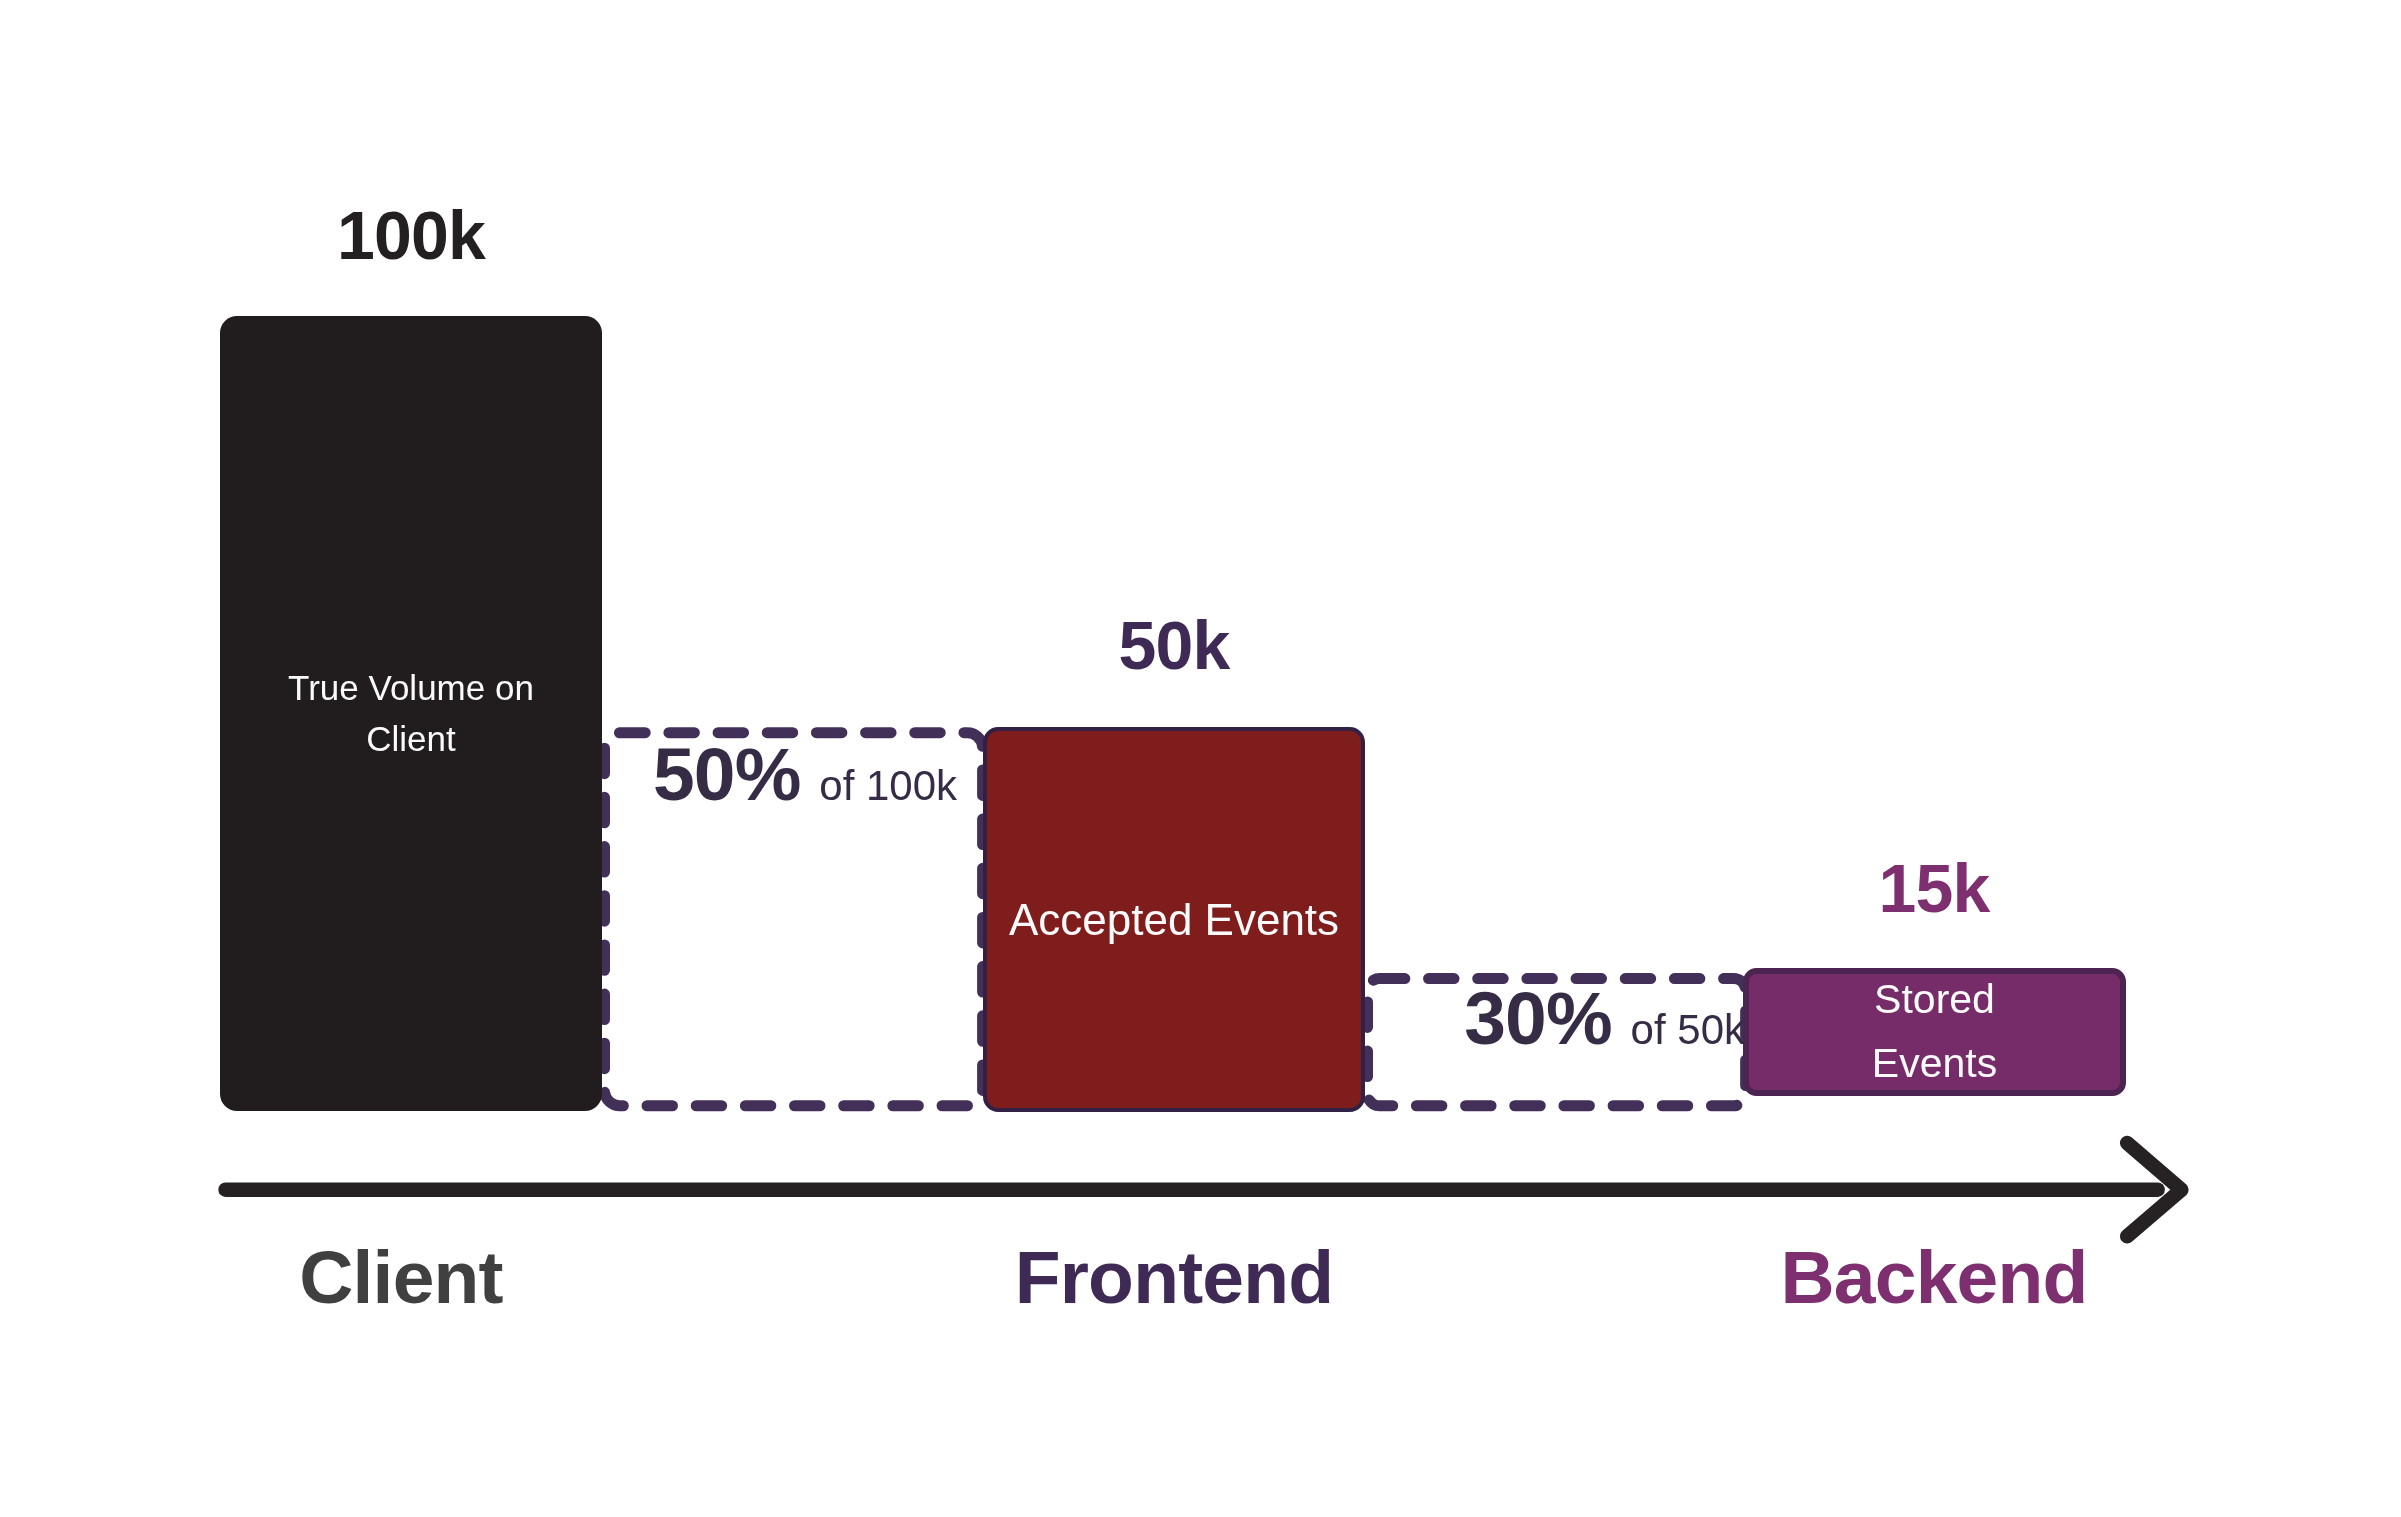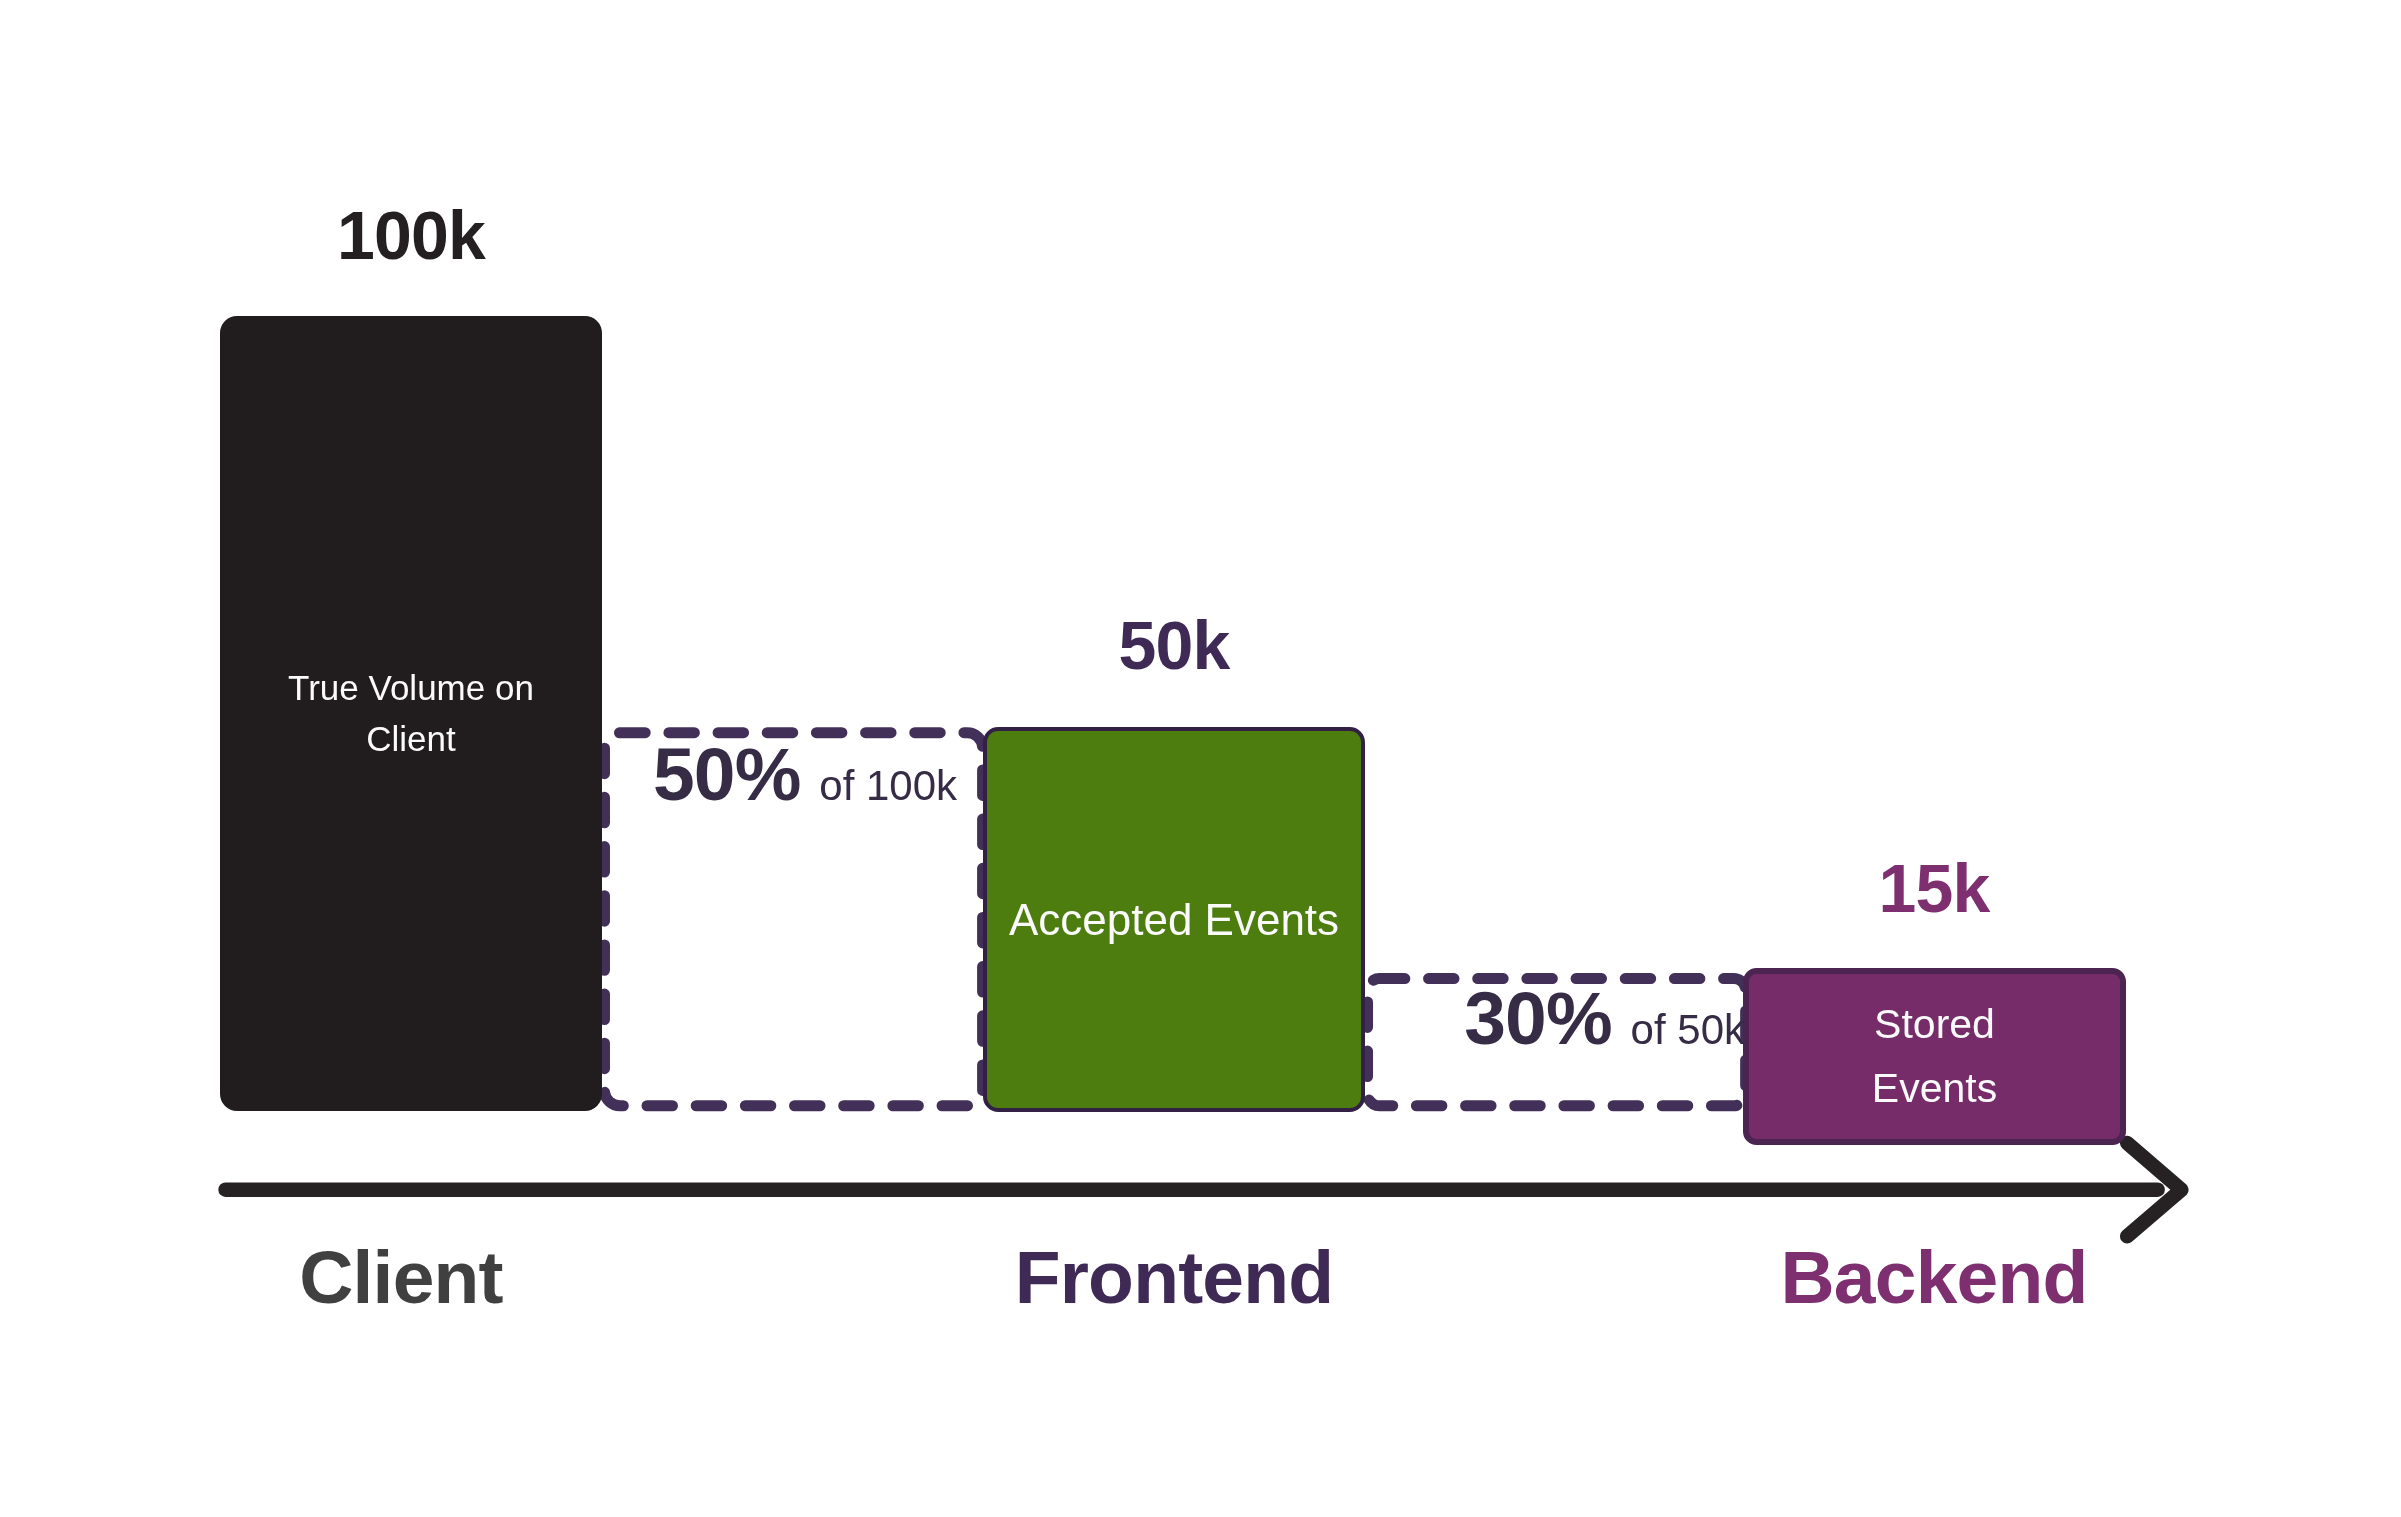--- a/index.html
+++ b/index.html
@@ -48,31 +48,31 @@
     border-radius: 17px;
   }
   #bar-client .bar-text {
     width: 339px;
     font-size: 35px;
     line-height: 1.45;
     color: #fbfafb;
   }
   #bar-frontend {
     left: 983px; top: 727px; width: 382px; height: 385px;
-    background: #4d7c0f;
+    background: #7f1d1d;
     border: 4.2px solid #322144;
     border-radius: 15.3px;
   }
   #bar-frontend .bar-text {
     font-size: 44px;
     line-height: 1.3;
     color: #fbfafb;
   }
   #bar-backend {
-    left: 1743px; top: 968px; width: 383px; height: 177px;
+    left: 1743px; top: 968px; width: 383px; height: 128px;
     background: #752c68;
     border: 6.8px solid #4b2451;
     border-radius: 13.6px;
   }
   #bar-backend .bar-text {
     width: 204px;
     font-size: 41px;
     line-height: 1.55;
     color: #fbfafb;
   }

